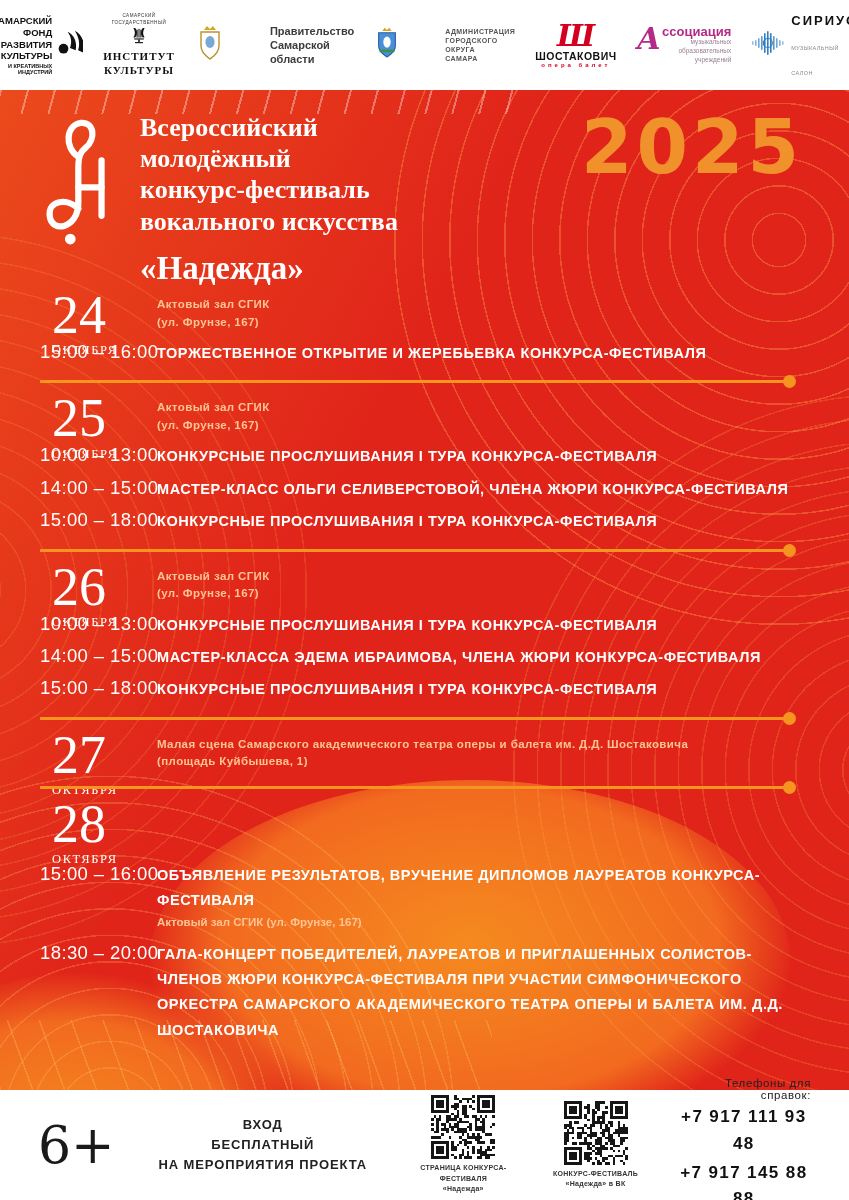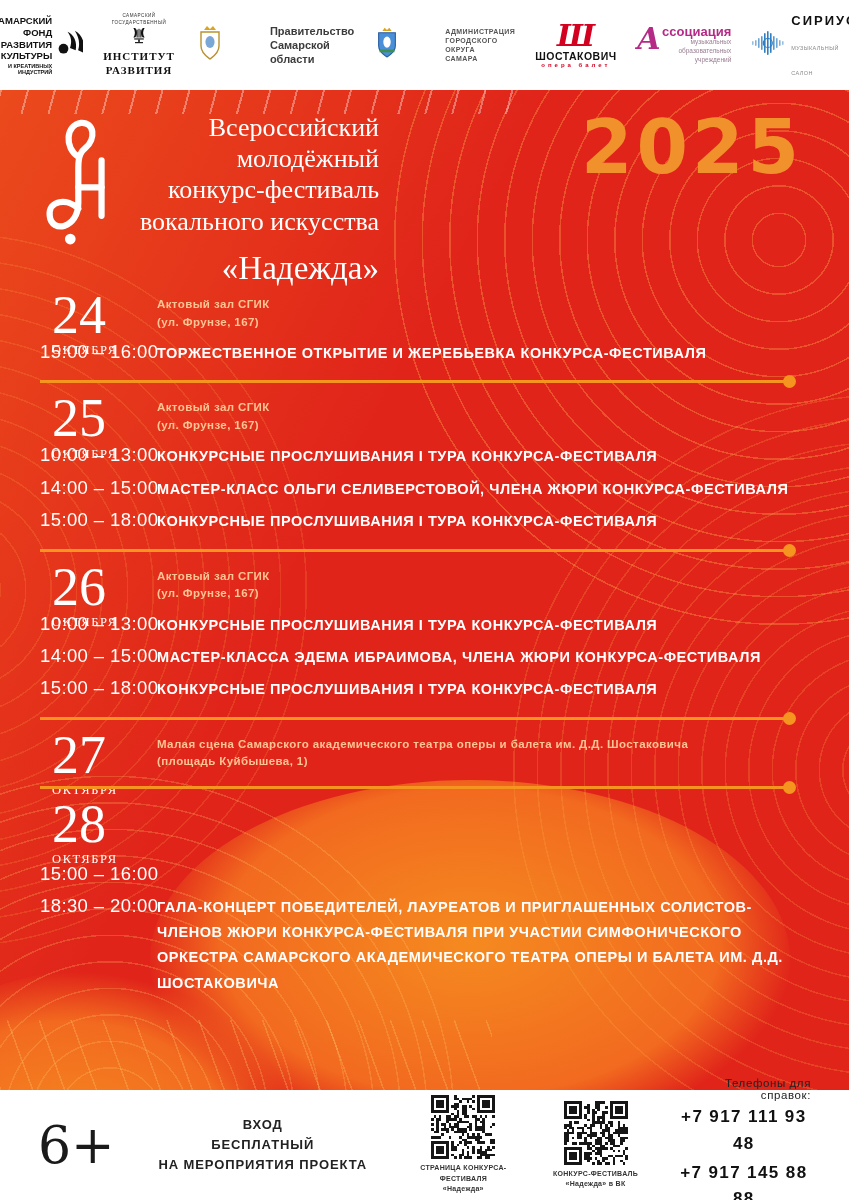--- a/index.html
+++ b/index.html
@@ -53,21 +53,21 @@
   .hatch-top{position:absolute;left:0;top:0;width:62%;height:24px;
      background:repeating-linear-gradient(105deg,rgba(255,255,255,.35) 0 2px,transparent 2px 26px);}
   .hatch-bottom{position:absolute;left:0;top:930px;width:58%;height:70px;
      background:repeating-linear-gradient(70deg,rgba(255,200,110,.28) 0 1.5px,transparent 1.5px 30px);}
 
   .content{position:relative;z-index:2;padding:0 30px 0 40px;}
 
   
   .hero{position:relative;display:flex;align-items:flex-start;padding-top:22px;height:168px;}
   .hero .mark{margin-right:18px;margin-top:2px;}
-  .titles{font-family:"Liberation Serif",serif;font-weight:400;text-align:right;}
+  .titles{font-family:"Liberation Serif",serif;font-weight:700;}
   .title-line{font-size:26px;line-height:1.2;}
   .fest-name{font-size:33px;margin-top:13px;}
   .year{position:absolute;right:16px;top:14px;font-family:"DejaVu Sans",sans-serif;
         font-size:74px;font-weight:700;letter-spacing:4px;color:var(--year_orange);}
 
   
   .sec{position:relative;padding-left:117px;padding-top:16px;}
   .datebox{position:absolute;left:12px;top:10px;width:110px;}
   .dnum{font-family:"Liberation Serif",serif;font-weight:400;font-size:54px;line-height:.95;}
   .dmonth{font-family:"Liberation Serif",serif;font-size:12.5px;letter-spacing:1.6px;margin-top:2px;}
@@ -120,21 +120,21 @@
           <path d="M3 1c2.5 4 2.5 8 0 12h2.2c3-3 3-9 0-12zM17 1c-2.5 4-2.5 8 0 12h-2.2c-3-3-3-9 0-12z"></path>
           <rect x="7" y="3" width="1.3" height="10"></rect>
             <rect x="11.7" y="3" width="1.3" height="10"></rect>
             <rect x="9.35" y="2" width="1.3" height="11"></rect>
           <rect x="4" y="14" width="12" height="1.4"></rect>
             <rect x="9" y="15.4" width="2" height="3"></rect>
             <rect x="5" y="18.6" width="10" height="1.4"></rect>
         </svg>
       </span>
       <div class="big">ИНСТИТУТ</div>
-      <div class="big">РАЗВИТИЯ</div>
+      <div class="big">КУЛЬТУРЫ</div>
     </div>
 
     <div class="lg lg-gov">
       <span>
         <svg width="30" height="38" viewBox="0 0 30 38">
           <path d="M9 6l3-4 3 3 3-3 3 4z" fill="#d9a520"></path>
           <path d="M6 8h18v14c0 7-5.5 10.5-9 13-3.5-2.5-9-6-9-13z" fill="#fff" stroke="#b8922e" stroke-width="1.4"></path>
           <ellipse cx="15" cy="18" rx="4.6" ry="6" fill="#7ba7d7"></ellipse>
         </svg>
       </span>
@@ -320,20 +320,24 @@
         </div>
 
       <div class="sec noVenue">
         <div class="datebox">
           <div class="dnum">28</div>
           <div class="dmonth">ОКТЯБРЯ</div>
         </div>
         <div style="height:58px"></div>
         <div class="evt">
           <div class="time">15:00 – 16:00</div>
+          <div>
+            <div class="etitle">ОБЪЯВЛЕНИЕ РЕЗУЛЬТАТОВ, ВРУЧЕНИЕ ДИПЛОМОВ ЛАУРЕАТОВ КОНКУРСА-ФЕСТИВАЛЯ</div>
+            <div class="enote">Актовый зал СГИК (ул. Фрунзе, 167)</div>
+          </div>
         </div>
         <div class="evt" style="margin-top:10px">
           <div class="time">18:30 – 20:00</div>
           <div>
             <div class="etitle">ГАЛА-КОНЦЕРТ ПОБЕДИТЕЛЕЙ, ЛАУРЕАТОВ И ПРИГЛАШЕННЫХ СОЛИСТОВ-ЧЛЕНОВ ЖЮРИ КОНКУРСА-ФЕСТИВАЛЯ ПРИ УЧАСТИИ СИМФОНИЧЕСКОГО ОРКЕСТРА САМАРСКОГО АКАДЕМИЧЕСКОГО ТЕАТРА ОПЕРЫ И БАЛЕТА ИМ. Д.Д. ШОСТАКОВИЧА</div>
 
           </div>
         </div>
       </div>
     </div>

